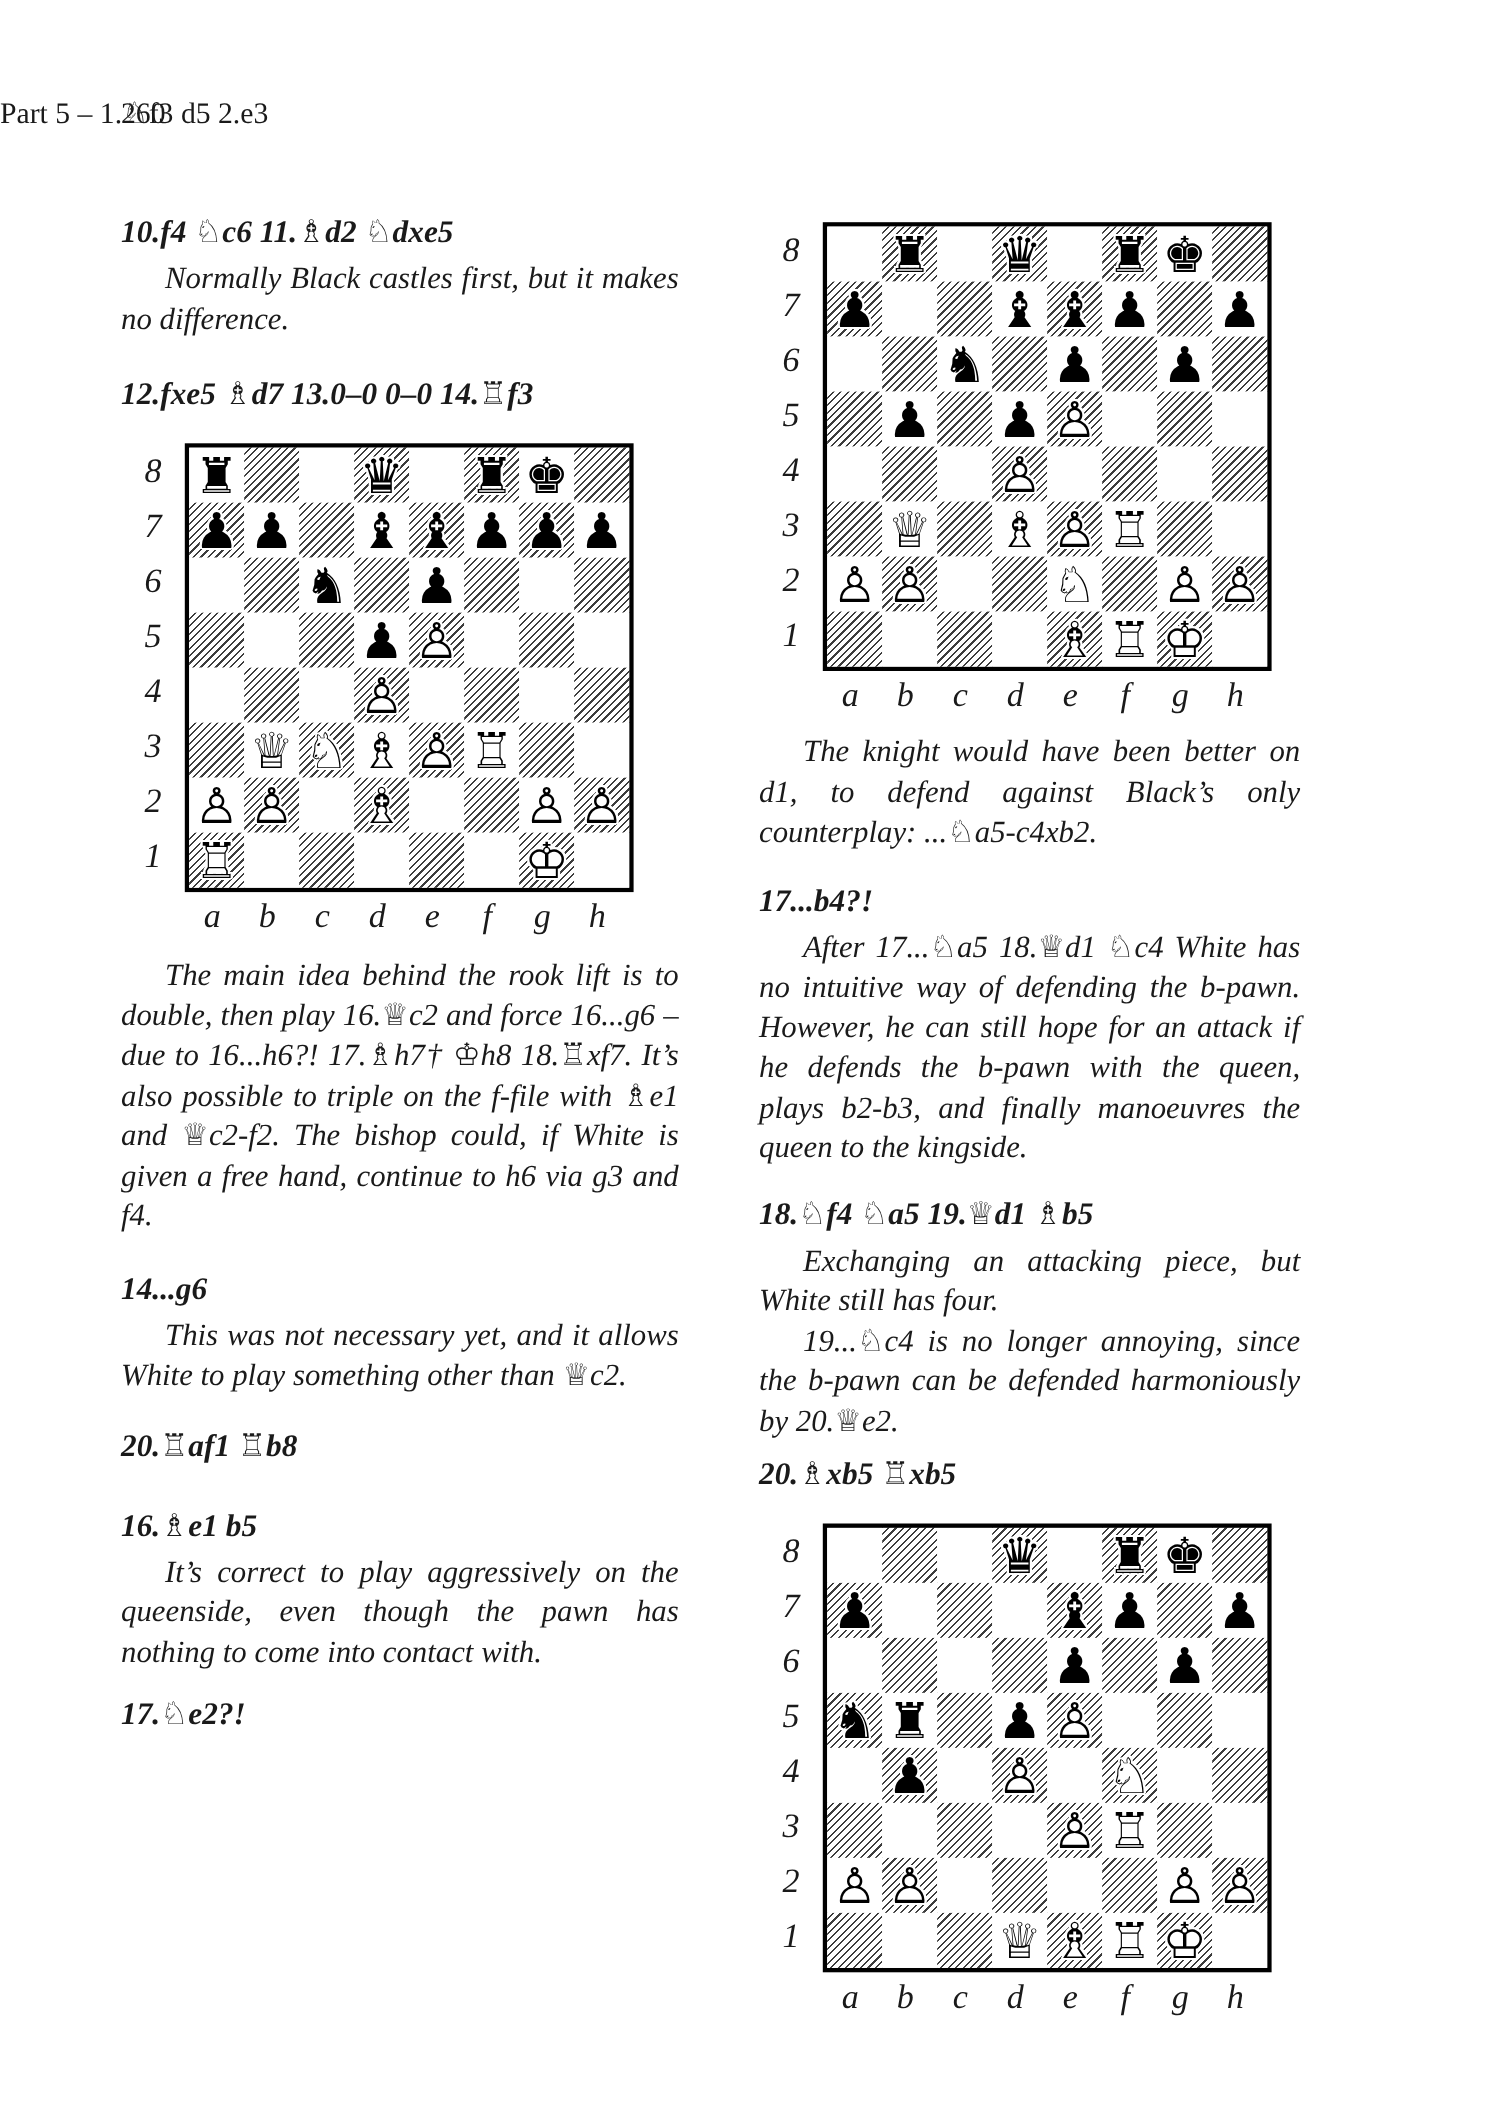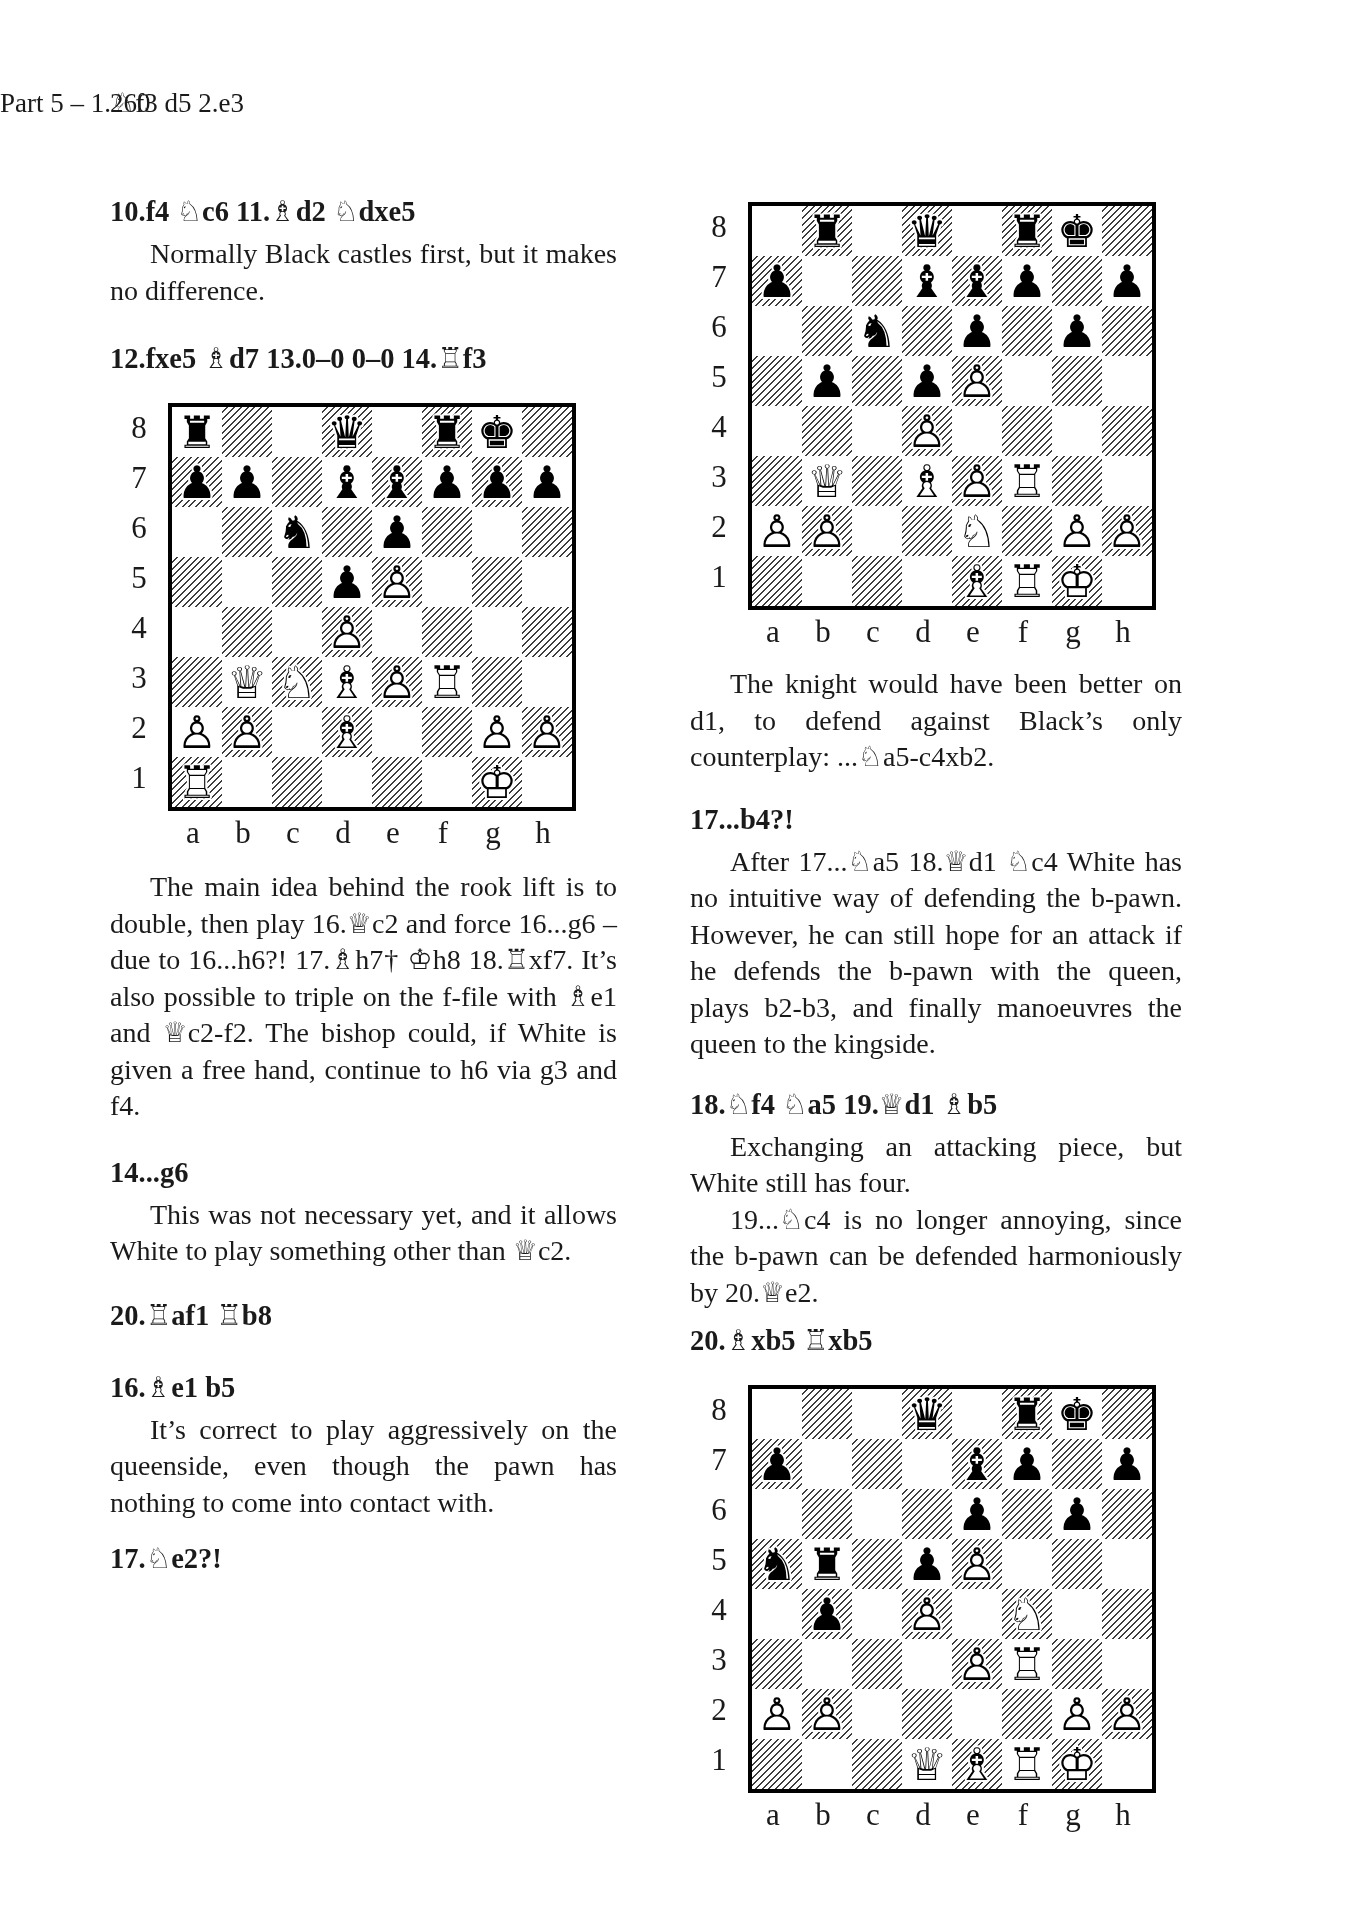--- a/index.html
+++ b/index.html
@@ -3,21 +3,21 @@
 <meta charset="utf-8">
 <style>
   html,body{margin:0;padding:0;}
   .page{position:relative;width:1354px;height:1920px;background:#ffffff;color:#1a1a1a;
         font-family:"Liberation Serif","DejaVu Sans",serif;overflow:hidden;}
   
   .running-head{position:absolute;top:86px;left:0;width:1354px;height:36px;font-family:Liberation Serif, serif;}
   .page-num{position:absolute;left:110px;top:0;font-size:27px;line-height:34px;}
   .running-title{display:block;width:100%;text-align:left;font-size:27px;line-height:34px;}
   
-  .col{position:absolute;top:170px;}
+  .col{position:absolute;top:170px;font-style:italic;}
   .col-left{left:110px;width:507px;}
   .col-right{left:690px;width:492px;}
   p{margin:0;text-align:justify;font-size:28px;line-height:36.5px;}
   p.ind{text-indent:40px;}
   h3{margin:0;font-size:28.5px;line-height:36px;font-weight:bold;}
   
   .dg{margin-left:8px;}
   .dg-top{display:flex;}
   .dg-ranks{display:flex;flex-direction:column;width:42px;margin-right:8px;}
   .dg-rank{height:50px;line-height:50px;text-align:center;font-size:31px;}

